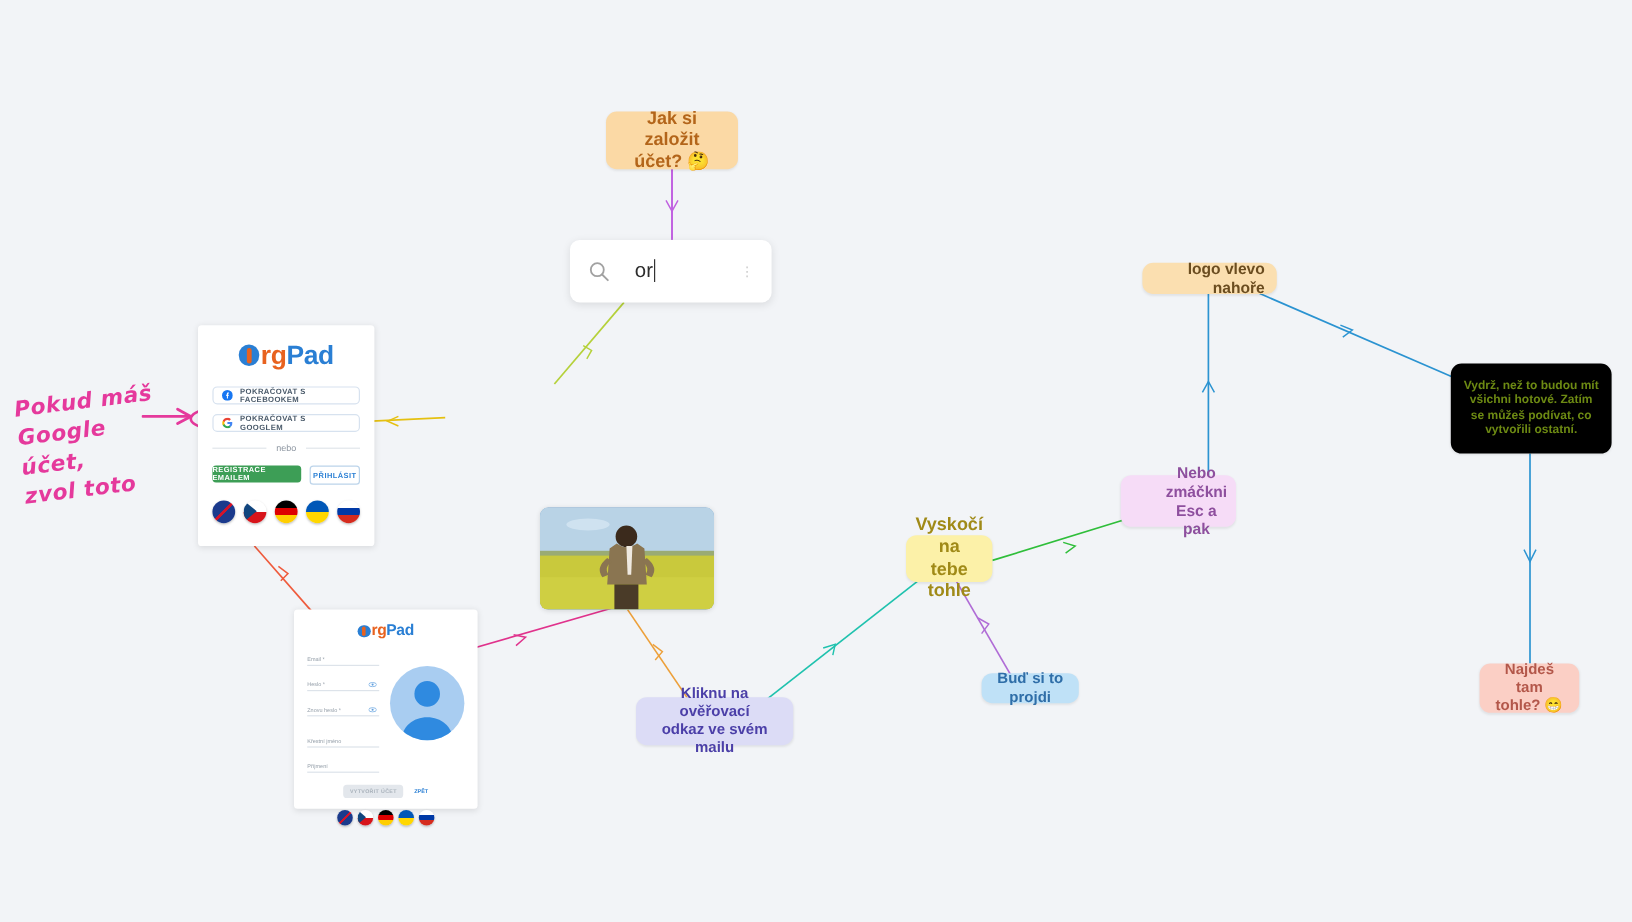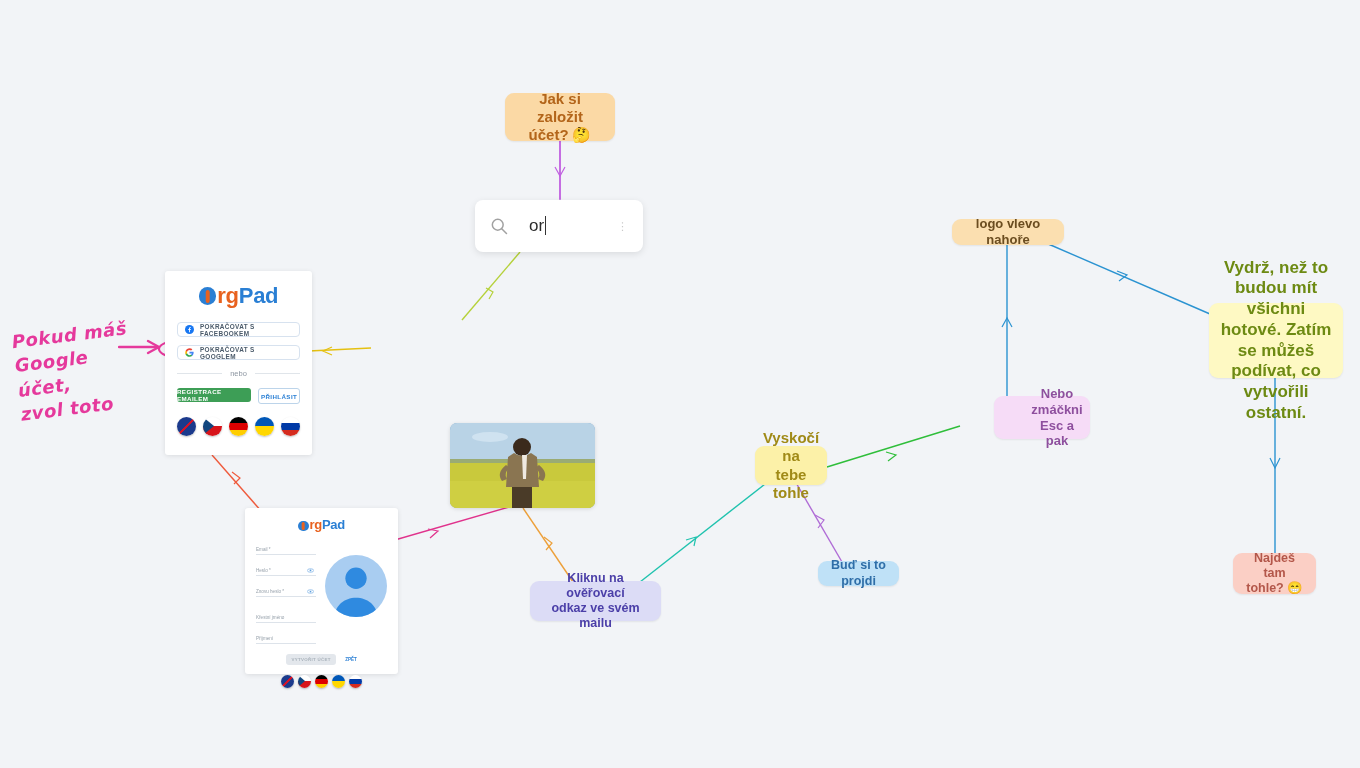--- a/index.html
+++ b/index.html
@@ -43,25 +43,26 @@
   }
   .n-question {
     background: #fbd9a5;
     color: #b3651a;
     font-size: 15px;
   }
   .n-logo-top {
     background: #fbdfb0;
     color: #6b4d20;
     font-size: 13px;
+    text-align: right;
   }
   .n-green {
-    background: #fef9c3;
+    background: #000000;
     color: #6d8a13;
-    font-size: 17px;
+    font-size: 10px;
   }
   .n-purple {
     background: #f6dcf7;
     color: #8e4f9e;
     font-size: 13px;
   }
   .n-yellow {
     background: #fcf1a8;
     color: #a08a17;
     font-size: 15px;
@@ -508,21 +509,21 @@
 
   <div class="node pill n-yellow" style="left:755px; top:446px; width:72px; height:39px;">
     <span style="white-space:pre-line;">Vyskočí na
 tebe tohle</span>
   </div>
 
   <div class="node pill n-lightblue" style="left:818px; top:561px; width:81px; height:25px;">
     <span style="white-space:pre-line;">Buď si to projdi</span>
   </div>
 
-  <div class="node pill n-purple" style="left:994px; top:396px; width:96px; height:43px;padding-left:40px;">
+  <div class="node pill n-purple" style="left:934px; top:396px; width:96px; height:43px;padding-left:40px;">
     <span style="white-space:pre-line;">Nebo zmáčkni
 Esc a pak</span>
   </div>
 
   <div class="node pill n-logo-top" style="left:952px; top:219px; width:112px; height:26px;">
     <span>logo vlevo nahoře</span>
   </div>
 
   <div class="node pill n-green" style="left:1209px; top:303px; width:134px; height:75px;">
     <span style="white-space:pre-line;">Vydrž, než to budou mít

